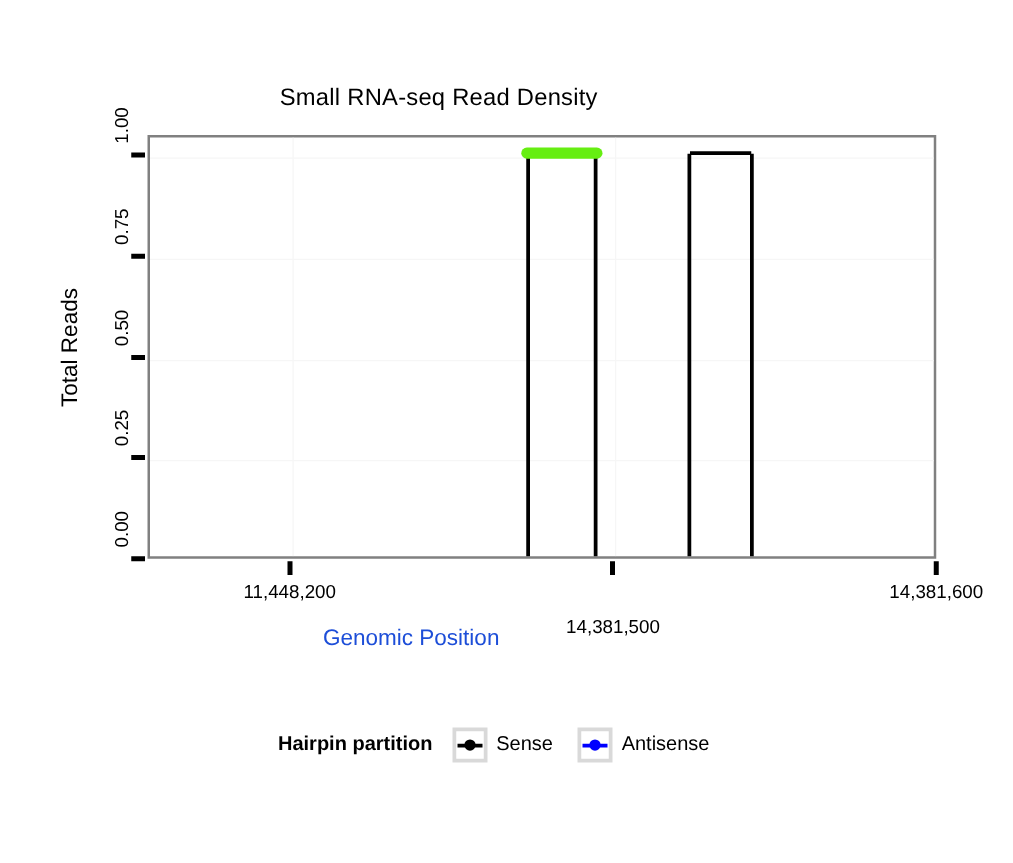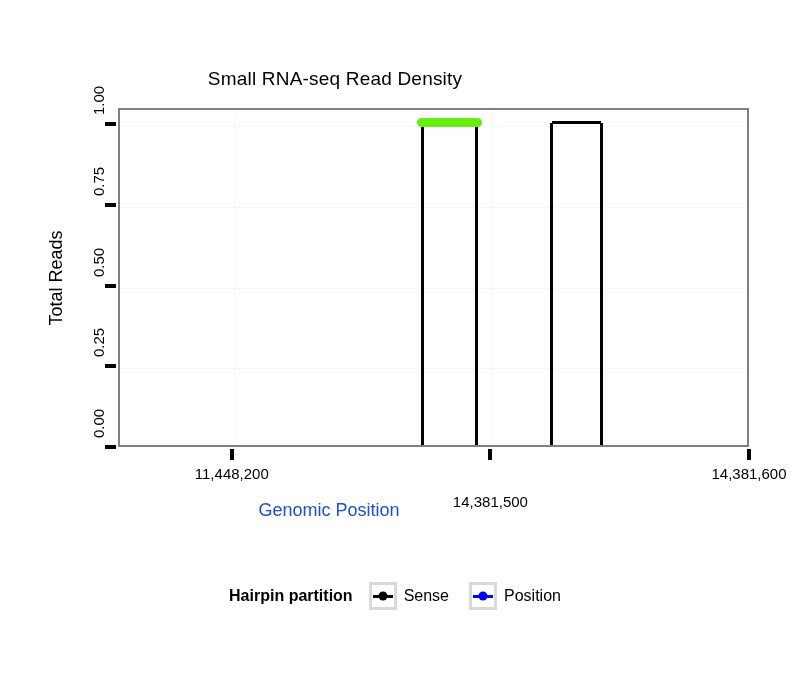--- a/index.html
+++ b/index.html
@@ -12,21 +12,21 @@
     height: 690px;
     position: relative;
     font-family: "Liberation Sans", sans-serif;
     color: #000000;
     overflow: hidden;
   }
 
   
   #chart-title {
     position: absolute;
-    left: 0;
+    left: 16px;
     top: 68px;
     width: 670px;
     text-align: center;
     font-size: 19px;
     color: #000000;
     letter-spacing: 0.2px;
   }
 
   
   #plot-panel {
@@ -242,16 +242,16 @@
           <div class="key-line" style="background: rgb(0, 0, 0);"></div>
           <div class="key-dot" style="background: rgb(0, 0, 0);"></div>
         </div>
         <div class="legend-label">Sense</div>
       </div>
       <div class="legend-entry">
         <div class="legend-key">
           <div class="key-line" style="background: rgb(0, 0, 255);"></div>
           <div class="key-dot" style="background: rgb(0, 0, 255);"></div>
         </div>
-        <div class="legend-label">Position</div>
+        <div class="legend-label">Antisense</div>
       </div>
     </div>
 </div>
 
 </body></html>

